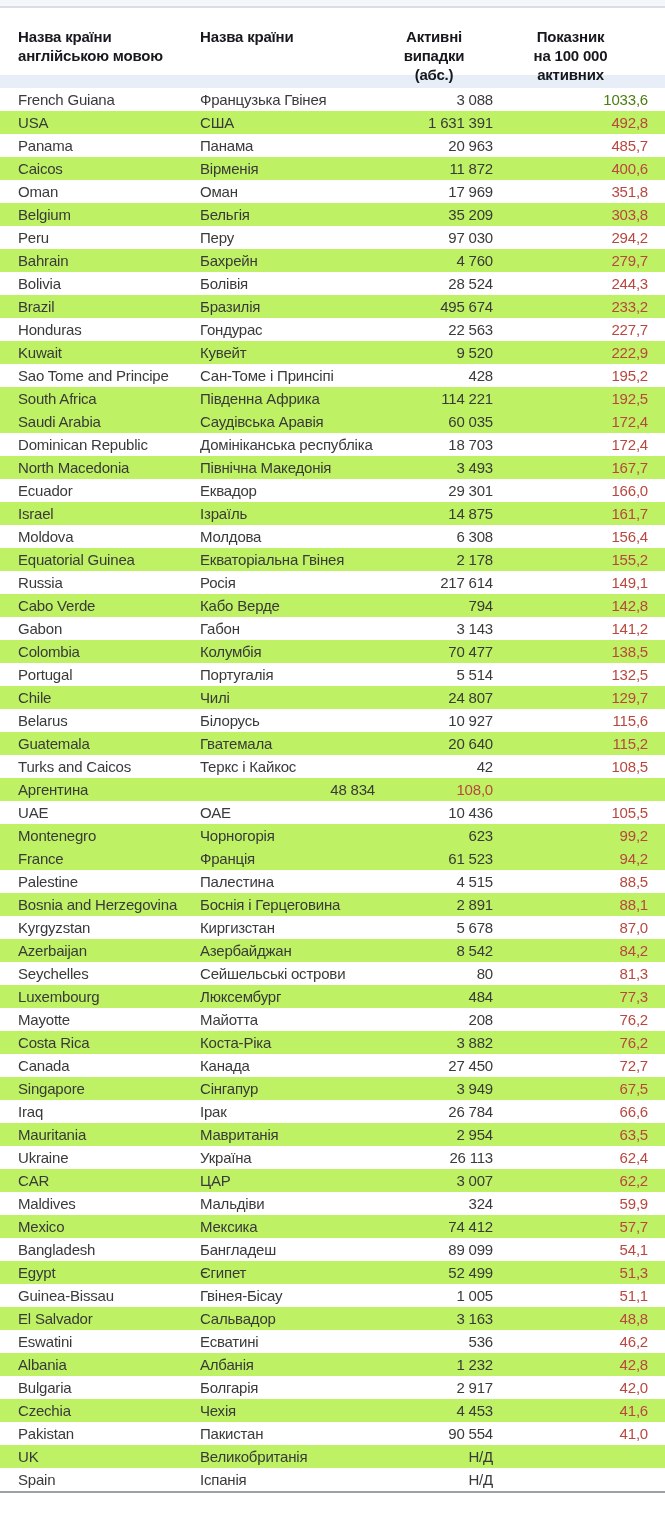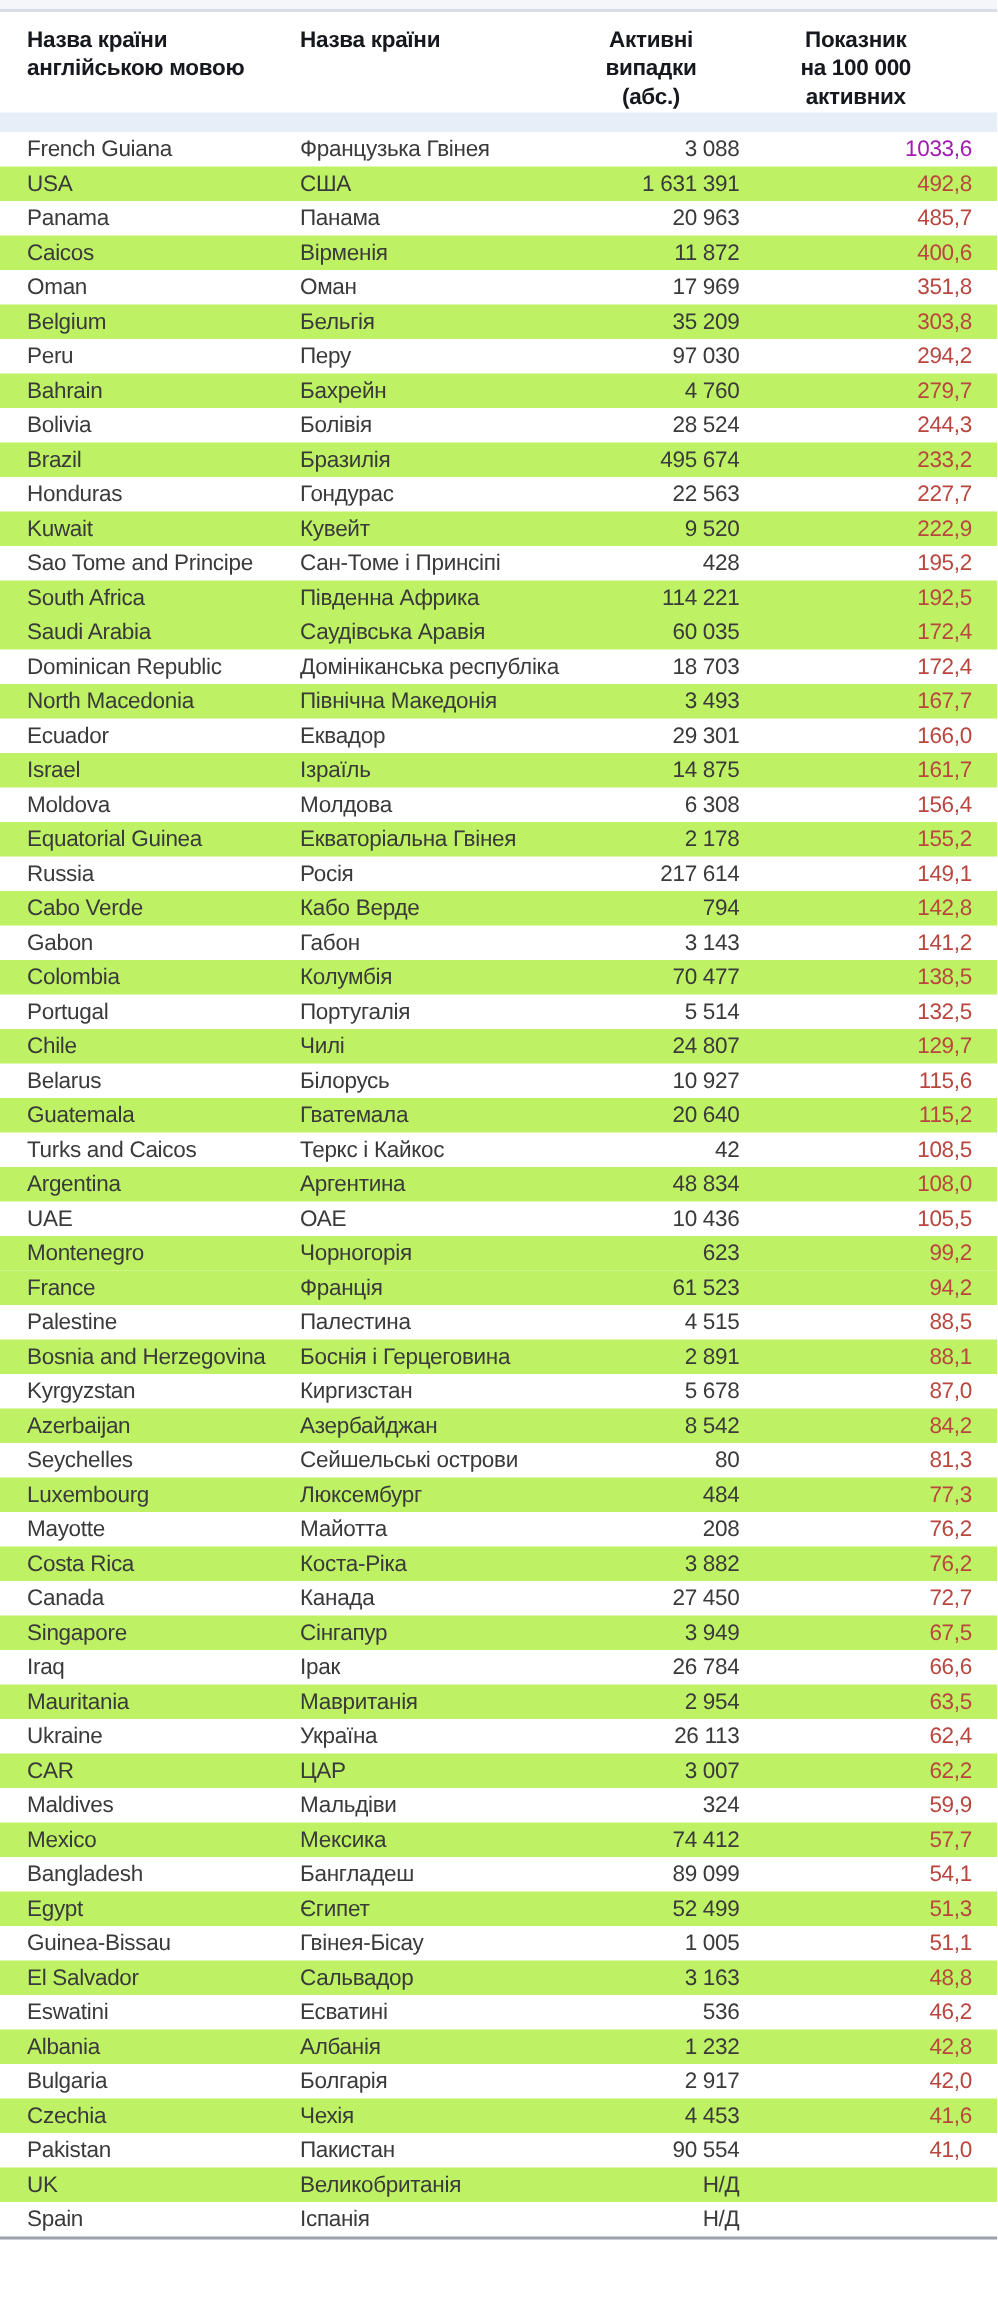--- a/index.html
+++ b/index.html
@@ -17,21 +17,21 @@
     background: #f4f6fa;
     border-bottom: 2px solid #d9dee6;
   }
   .grid-cols {
     display: grid;
     grid-template-columns: 182px 175px 118px 155px;
     padding-left: 18px;
     padding-right: 17px;
   }
   .thead {
-    padding-top: 9px;
+    padding-top: 19px;
     height: 67px;
     font-size: 15px;
     font-weight: bold;
     line-height: 19px;
     color: #16181d;
   }
   .th { white-space: pre-line; }
   .h-right { text-align: center; }
   .sep-band {
     height: 13px;
@@ -43,21 +43,21 @@
     font-size: 15px;
     color: #3a3a3a;
   }
   .row.striped { background: #bef264; }
   .cell {
     overflow: hidden;
     white-space: nowrap;
   }
   .c-cases, .c-rate { text-align: right; }
   .c-rate { color: #b9473f; }
-  .c-rate.light { color: #a21caf; }
+  .c-rate.light { color: #4d7c0f; }
   .bottom-border {
     border-top: 2px solid #9aa1a9;
   }
 </style>
 </head>
 <body>
 
 <div class="page">
 
   <div class="top-band"></div>
@@ -281,21 +281,20 @@
   </div>
 
   <div class="row grid-cols">
     <div class="cell c-en">Turks and Caicos</div>
     <div class="cell c-ua">Теркс і Кайкос</div>
     <div class="cell c-cases">42</div>
     <div class="cell c-rate">108,5</div>
   </div>
 
   <div class="row grid-cols striped">
-    <div class="cell c-en">Argentina</div>
     <div class="cell c-ua">Аргентина</div>
     <div class="cell c-cases">48 834</div>
     <div class="cell c-rate">108,0</div>
   </div>
 
   <div class="row grid-cols">
     <div class="cell c-en">UAE</div>
     <div class="cell c-ua">ОАЕ</div>
     <div class="cell c-cases">10 436</div>
     <div class="cell c-rate">105,5</div>

